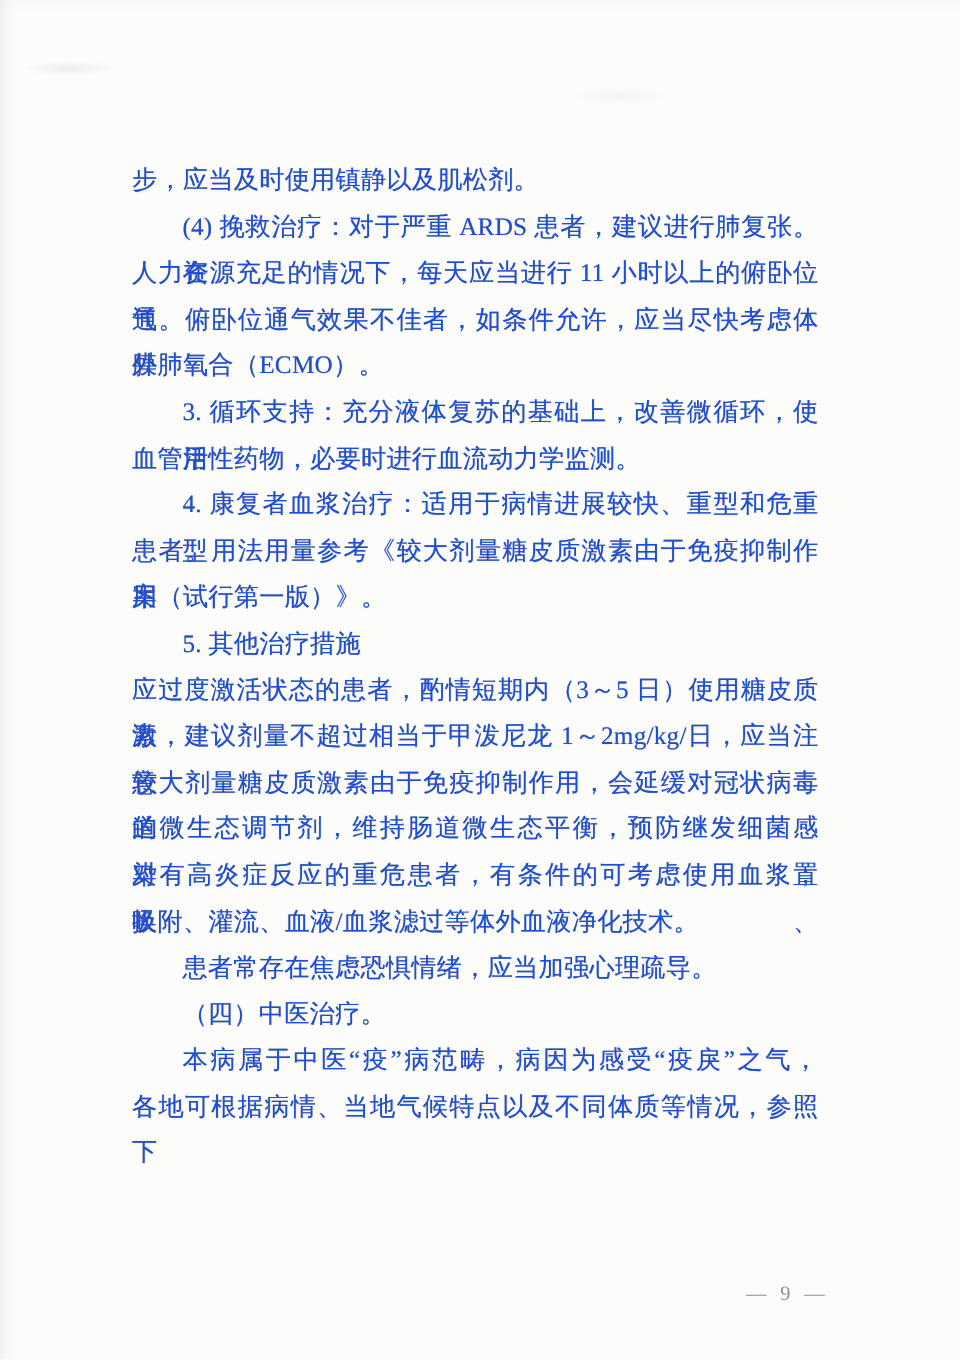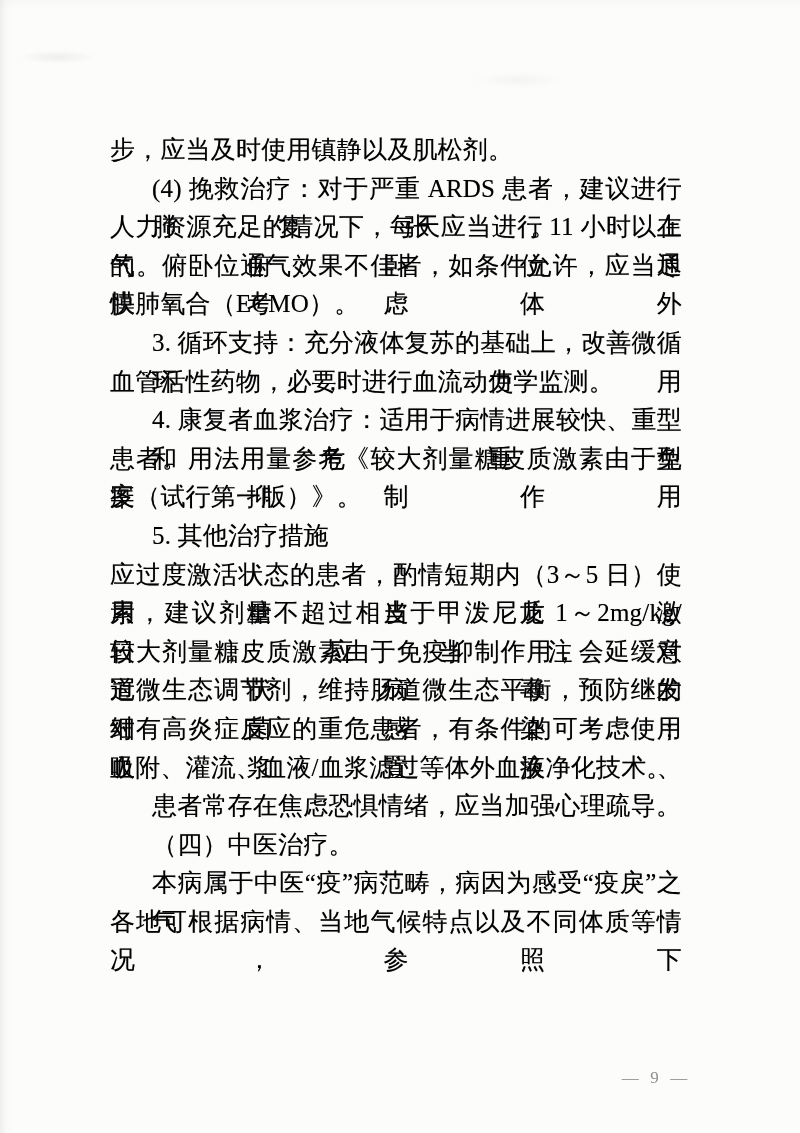--- a/index.html
+++ b/index.html
@@ -36,22 +36,22 @@
   }
   .body-text {
     position: absolute;
     left: 110px;
     top: 131px;
     width: 572px;
   }
   .line {
     height: 38.6px;
     line-height: 38.6px;
-    font-size: 25px;
-    color: #000000;
+    font-size: 21px;
+    color: #1d4ed8;
     white-space: nowrap;
     text-shadow: 0 0 0.7px rgba(80,80,80,0.65);
     letter-spacing: 0.2px;
   }
   .line.just {
     white-space: normal;
     text-align: justify;
     text-align-last: justify;
   }
   .line.indent {

